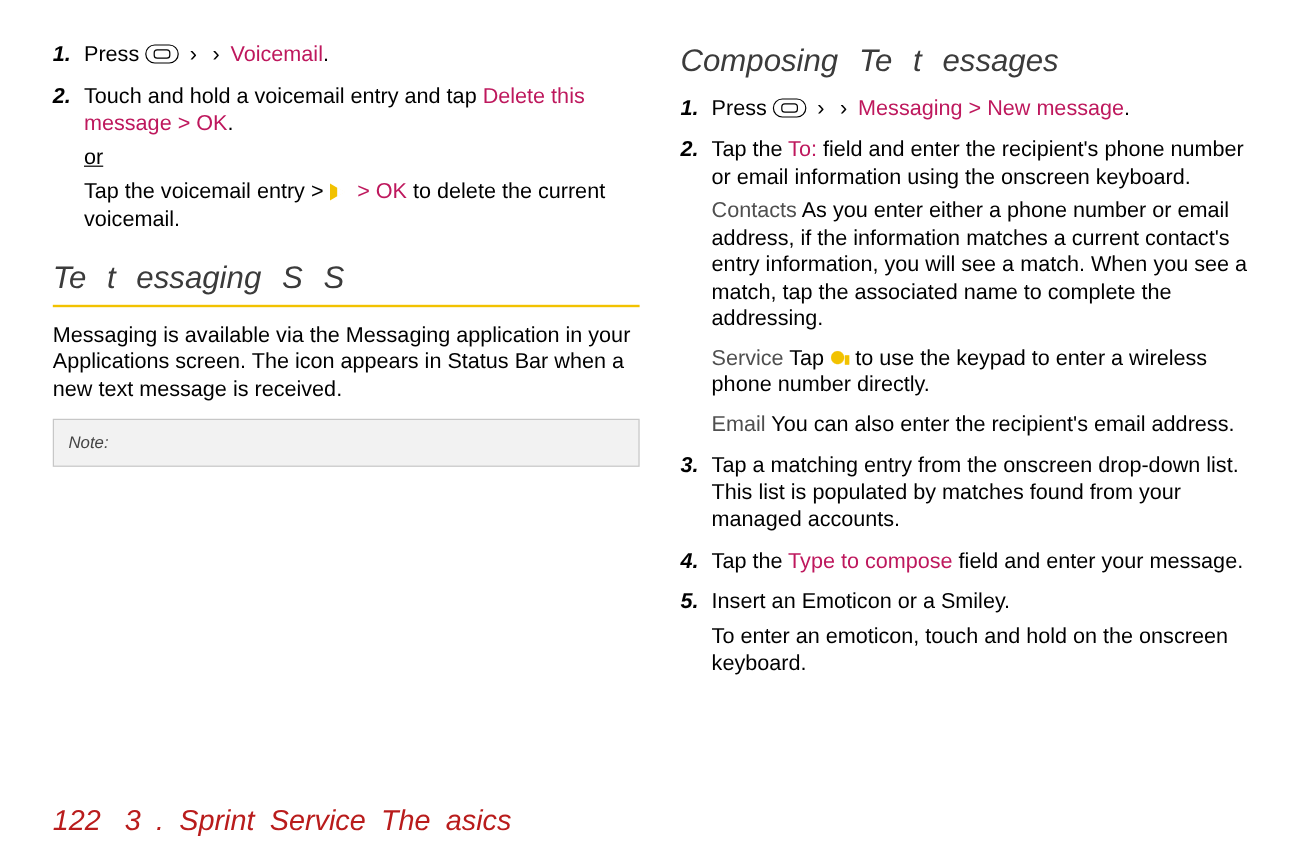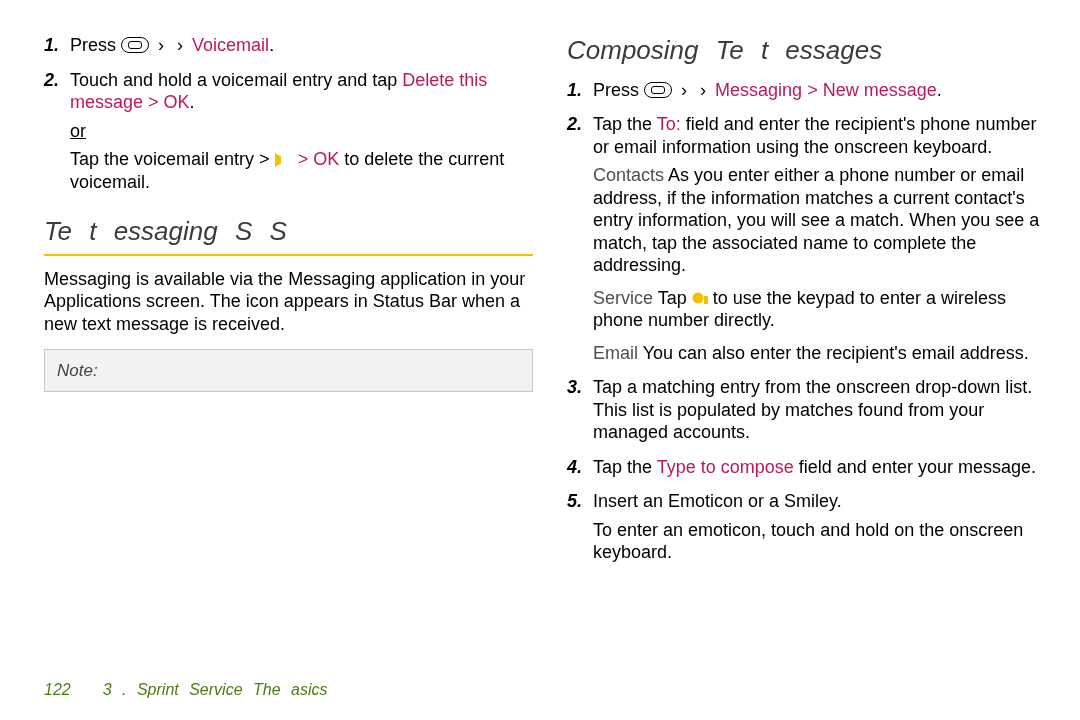--- a/index.html
+++ b/index.html
@@ -72,42 +72,42 @@
   .or {
     display: block;
     margin: 6px 0 6px 0;
     text-decoration: underline;
   }
   .para { margin: 0 0 14px 0; }
   .notebox {
     background:#f2f2f2;
     border:1px solid #c7c7c7;
     padding:10px 12px;
-    font-size:17px;
+    font-size:14px;
     color:#333;
     display:flex;
     gap:24px;
   }
   .notebox .nlabel { font-style: italic; color:#444; flex:0 0 auto; }
   .tip-list {
     margin: 6px 0 0 0;
     padding-left: 0;
   }
   .tip-list > div {
     margin: 0 0 10px 0;
   }
   .tip-label { color:#4f4f4f; font-family: Arial, sans-serif; }
   .footer {
     flex: 0 0 auto;
     padding-top: 18px;
     font-style: italic;
-    color:#4d7c0f;
-    font-size: 16px;
+    color:#b91c1c;
+    font-size: 24px;
     display:flex;
-    gap:32px;
+    gap:20px;
     word-spacing: 6px;
   }
   .footer .pg { font-style: italic; }
   .ico-home {
     display:inline-block;
     width:26px; height:14px;
     border:1.5px solid #000;
     border-radius: 9px;
     vertical-align: -2px;
     position:relative;

